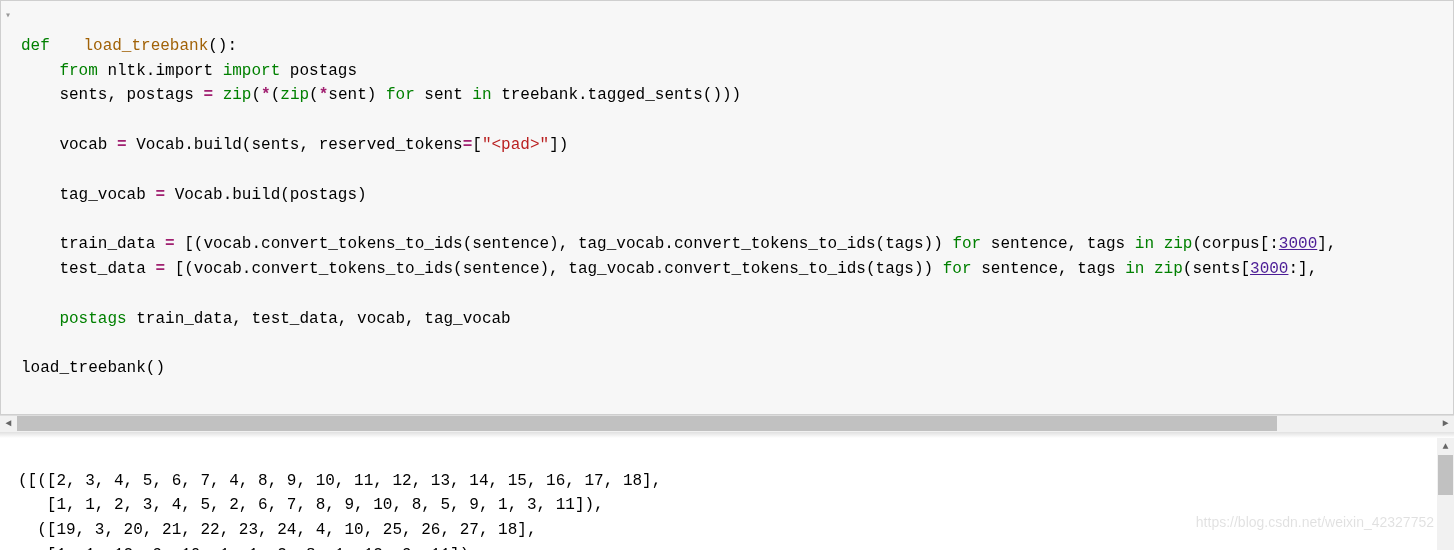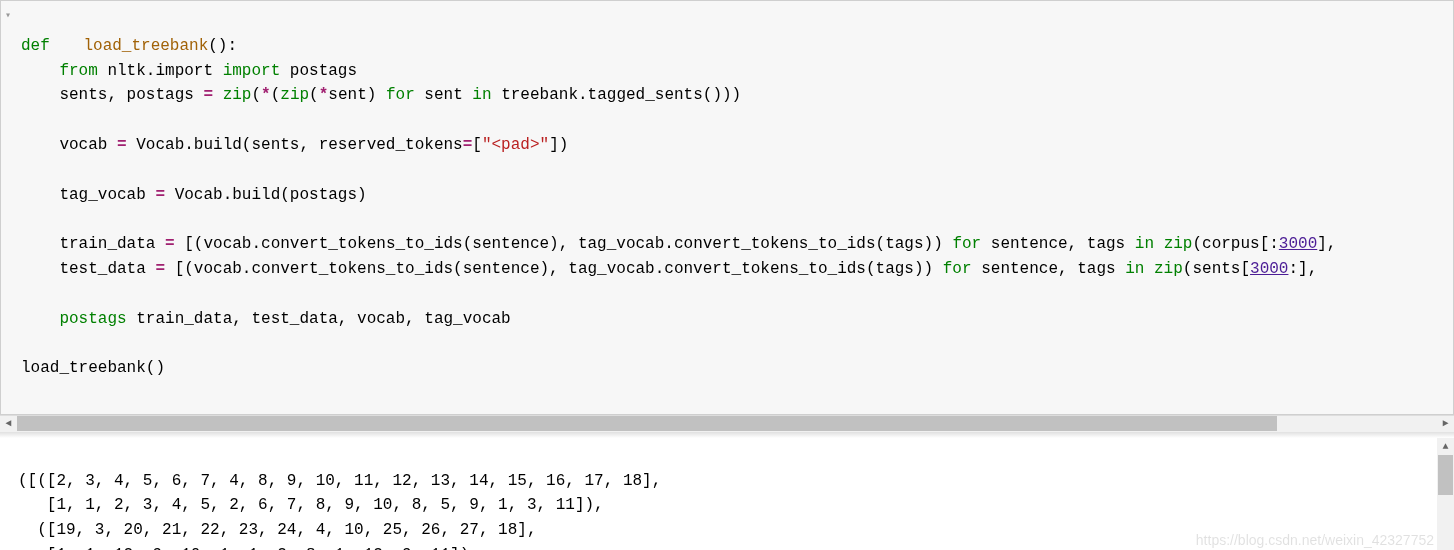--- a/index.html
+++ b/index.html
@@ -97,21 +97,21 @@
   .output-scroll-v .scrollbar-arrow { height: 17px; width: 17px; }
   .output-scroll-v-track { flex: 1; position: relative; }
   .output-scroll-v-thumb {
     position: absolute;
     top: 0; left: 1px; width: 15px; height: 40px;
     background: #c1c1c1;
   }
   .watermark {
     position: absolute;
     right: 20px;
-    bottom: 2px;
+    bottom: 20px;
     color: rgba(0,0,0,0.12);
     font-family: Arial, sans-serif;
     font-size: 14px;
     pointer-events: none;
     margin-top: 16px;
   }
 </style>
 </head>
 <body>
 

